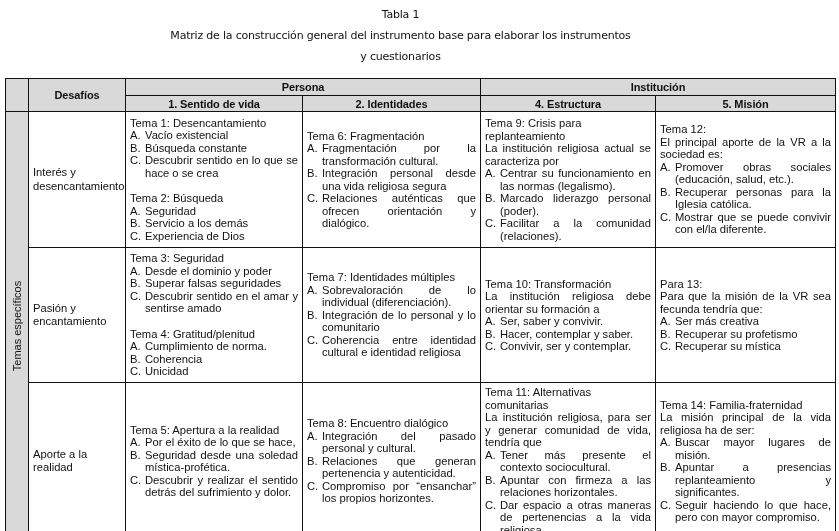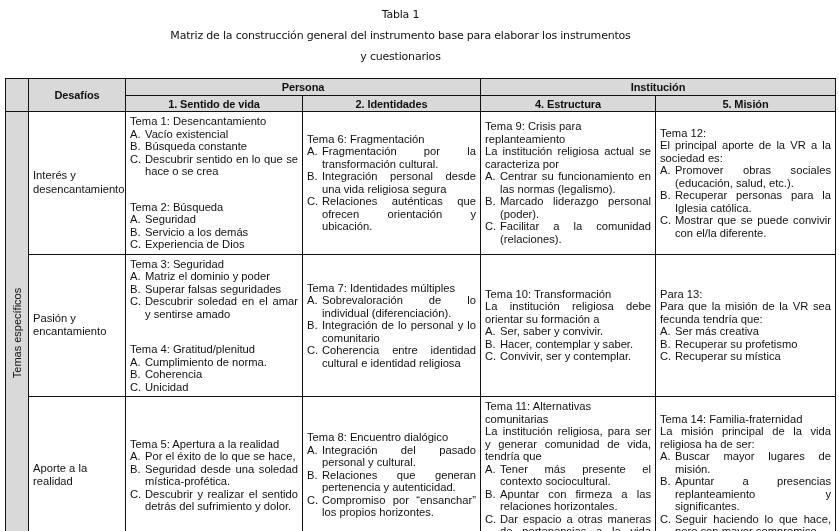--- a/index.html
+++ b/index.html
@@ -9,21 +9,21 @@
   table.matrix { position: absolute; left: 5px; top: 78px; border-collapse: collapse; table-layout: fixed; width: 830px; }
   table.matrix td, table.matrix th { border: 1.5px solid #111; padding: 0; vertical-align: middle; }
   .hdr { background: #d9d9d9; font-family: "Liberation Sans", sans-serif; font-weight: bold; font-size: 11px; text-align: center; letter-spacing: -0.1px; transform: none; }
   .hdr-top { height: 17px; }
   .hdr-sub { height: 16px; margin-left: 8px; }
   .side { background: #d9d9d9; position: relative; }
   .side-label { position: absolute; left: 50%; top: 50%; transform: translate(-50%, -50%) rotate(-90deg); white-space: nowrap; font-size: 11px; color: #111; }
   .challenge { font-size: 11.2px; line-height: 13.5px; padding: 0 4px 0 4px !important; }
   .cell { font-size: 11.2px; line-height: 12.5px; padding: 3px 4px 3px 4px !important; vertical-align: middle; }
   .cell .theme { margin: 0; }
-  .cell .theme + .theme { margin-top: 23px; }
+  .cell .theme + .theme { margin-top: 13px; }
   .cell .head b { font-weight: normal; }
   .cell .intro { text-align: justify; text-align-last: left; }
   .opt { display: flex; text-align: justify; }
   .opt .letter { flex: 0 0 auto; width: 15px; }
   .opt .otext { flex: 1 1 auto; }
   .r1 { height: 136px; }
   .r2 { height: 135px; }
   .r3 { height: 141px; }
 </style>
 </head>
@@ -102,21 +102,21 @@
             <div class="opt">
               <span class="letter">A.</span>
               <span class="otext">Fragmentación por la transformación cultural.</span>
             </div>
             <div class="opt">
               <span class="letter">B.</span>
               <span class="otext">Integración personal desde una vida religiosa segura</span>
             </div>
             <div class="opt">
               <span class="letter">C.</span>
-              <span class="otext">Relaciones auténticas que ofrecen orientación y ubicación.</span>
+              <span class="otext">Relaciones auténticas que ofrecen orientación y dialógico.</span>
             </div>
           </div>
         </td>
       <td class="cell">
           <div class="theme">
             <div class="head"><b>Tema 9:</b> <span>Crisis para replanteamiento</span></div>
             <div class="intro">La institución religiosa actual se caracteriza por</div>
             <div class="opt">
               <span class="letter">A.</span>
               <span class="otext">Centrar su funcionamiento en las normas (legalismo).</span>
@@ -150,29 +150,29 @@
           </div>
         </td>
     </tr>
     <tr class="r2">
       <td class="challenge">Pasión y encantamiento</td>
       <td class="cell">
           <div class="theme">
             <div class="head"><b>Tema 3:</b> <span>Seguridad</span></div>
             <div class="opt">
               <span class="letter">A.</span>
-              <span class="otext">Matriz el dominio y poder</span>
+              <span class="otext">Desde el dominio y poder</span>
             </div>
             <div class="opt">
               <span class="letter">B.</span>
               <span class="otext">Superar falsas seguridades</span>
             </div>
             <div class="opt">
               <span class="letter">C.</span>
-              <span class="otext">Descubrir soledad en el amar y sentirse amado</span>
+              <span class="otext">Descubrir sentido en el amar y sentirse amado</span>
             </div>
           </div>
           <div class="theme">
             <div class="head"><b>Tema 4:</b> <span>Gratitud/plenitud</span></div>
             <div class="opt">
               <span class="letter">A.</span>
               <span class="otext">Cumplimiento de norma.</span>
             </div>
             <div class="opt">
               <span class="letter">B.</span>

